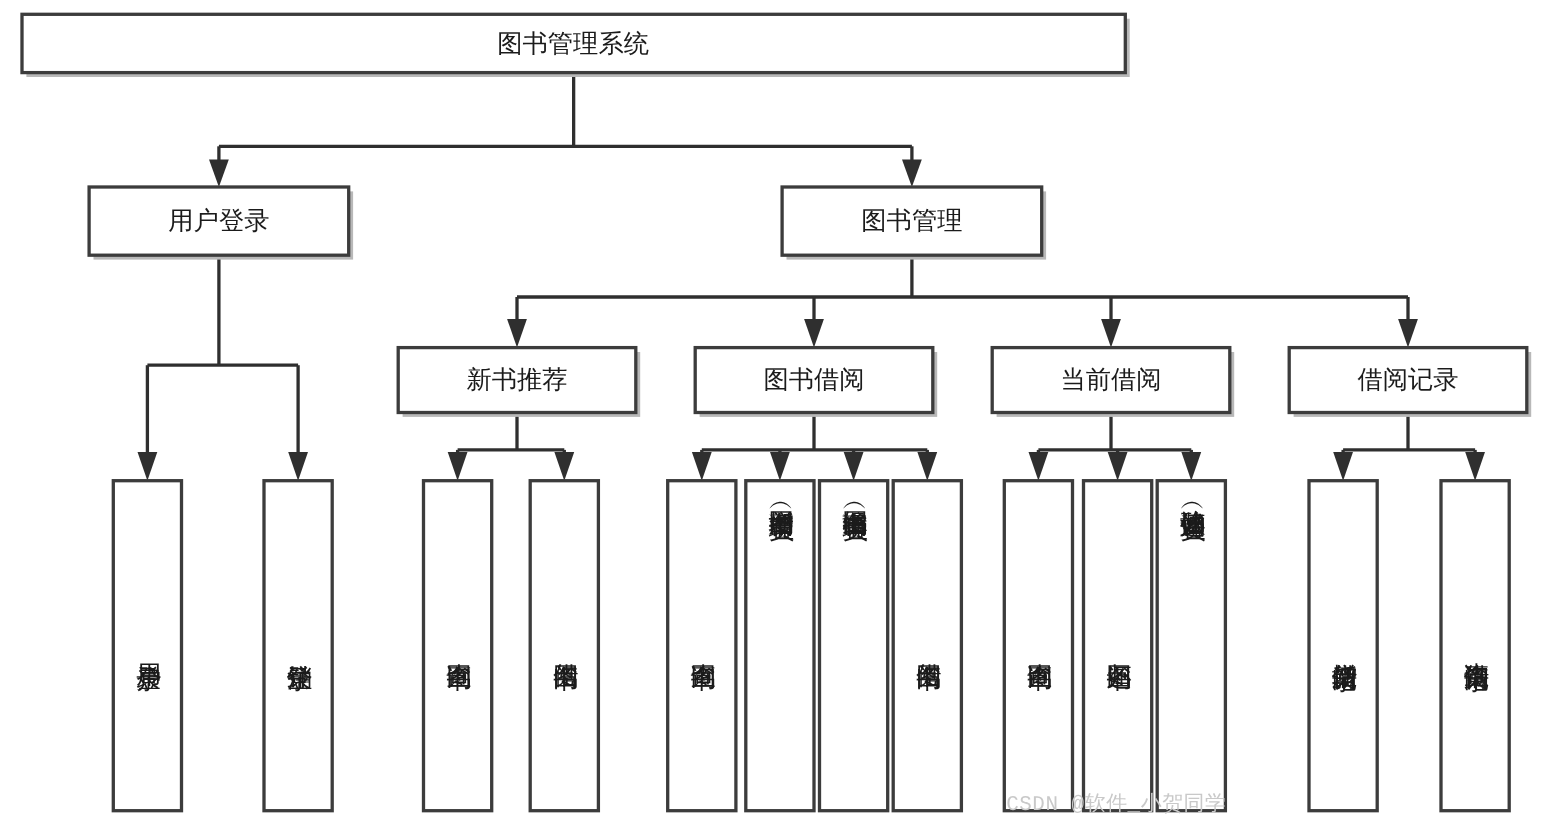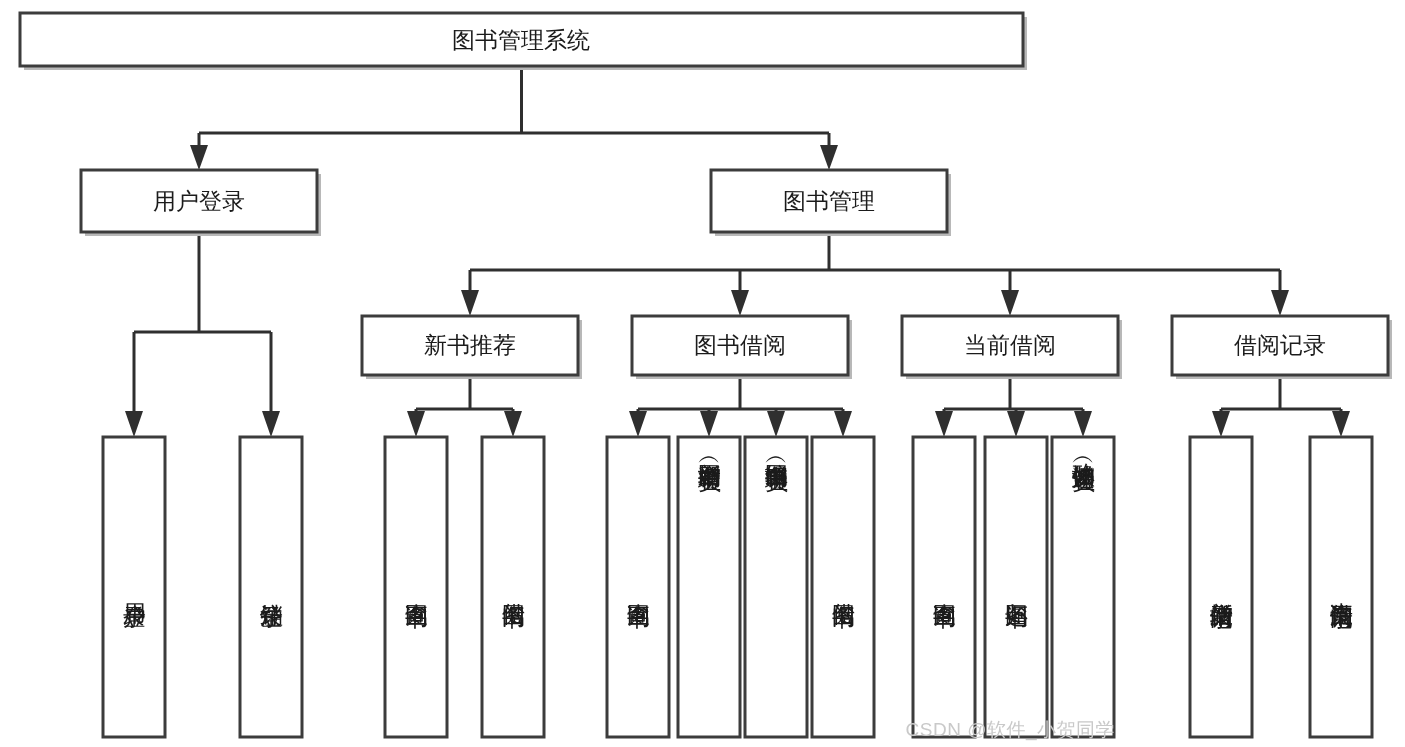--- a/index.html
+++ b/index.html
@@ -68,21 +68,21 @@
     line-height: 1.12;
     color: #1b1b1b;
     letter-spacing: 1px;
     white-space: nowrap;
     text-align: center;
   }
   .watermark {
     position: absolute;
     right: 12px;
     bottom: 4px;
-    font-family: Liberation Sans, sans-serif;
+    font-family: Liberation Mono, monospace;
     font-size: 19px;
     color: #c9c9c9;
     letter-spacing: 0.5px;
     user-select: none;
     white-space: nowrap;
   }
 </style>
 </head>
 <body>
 

